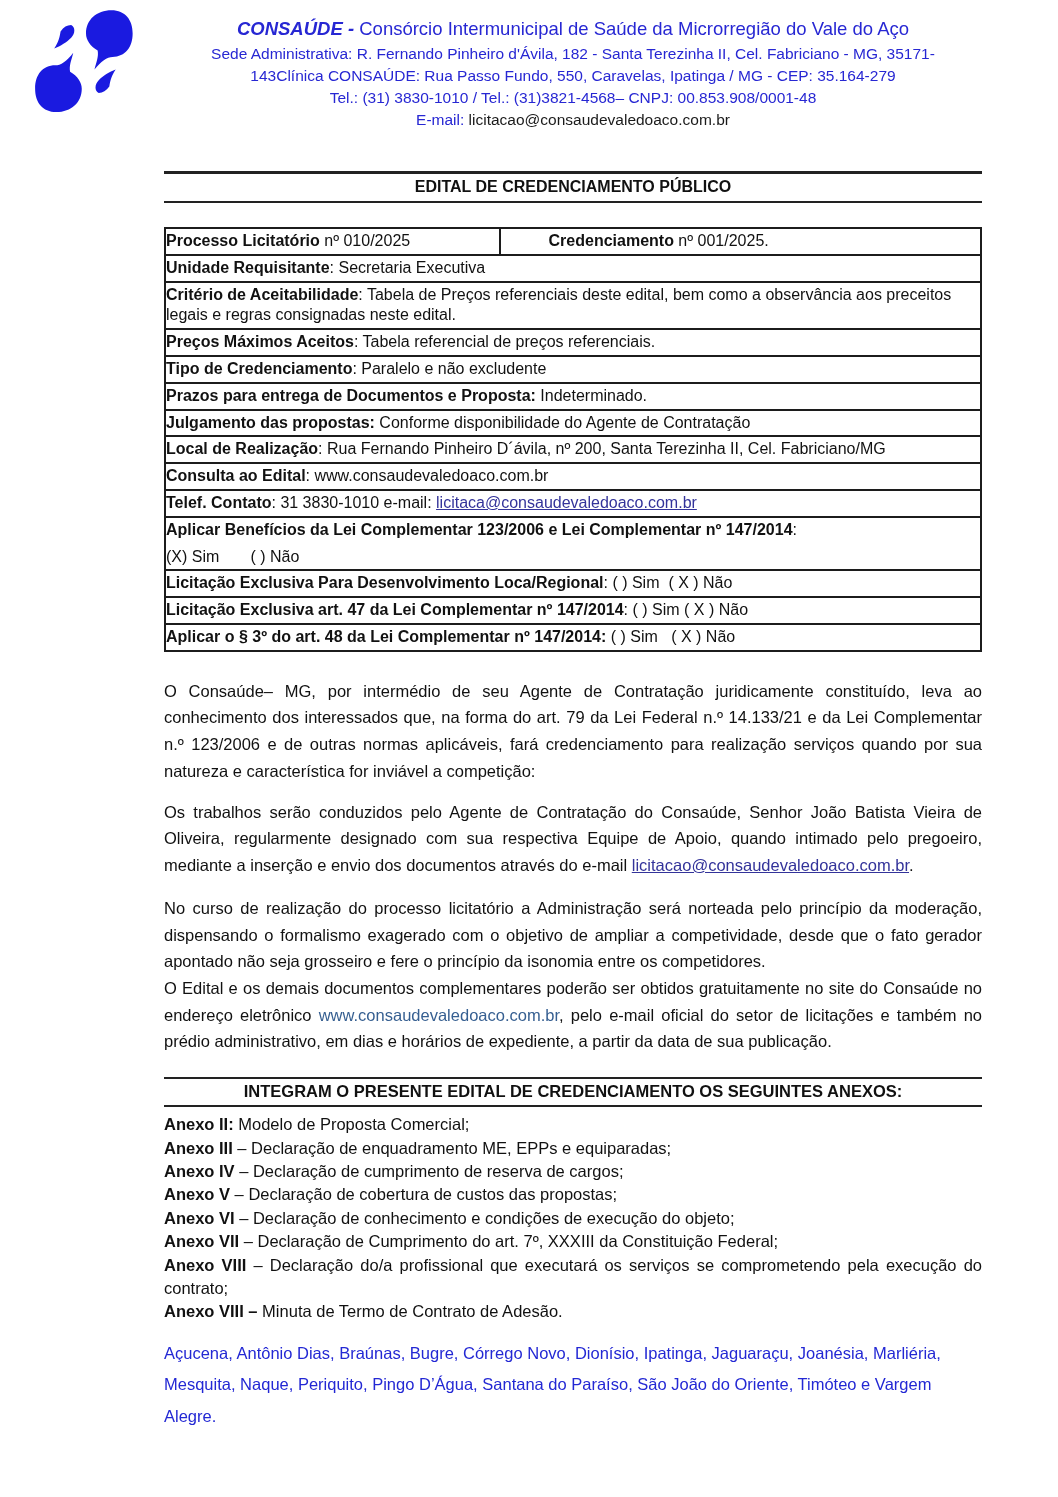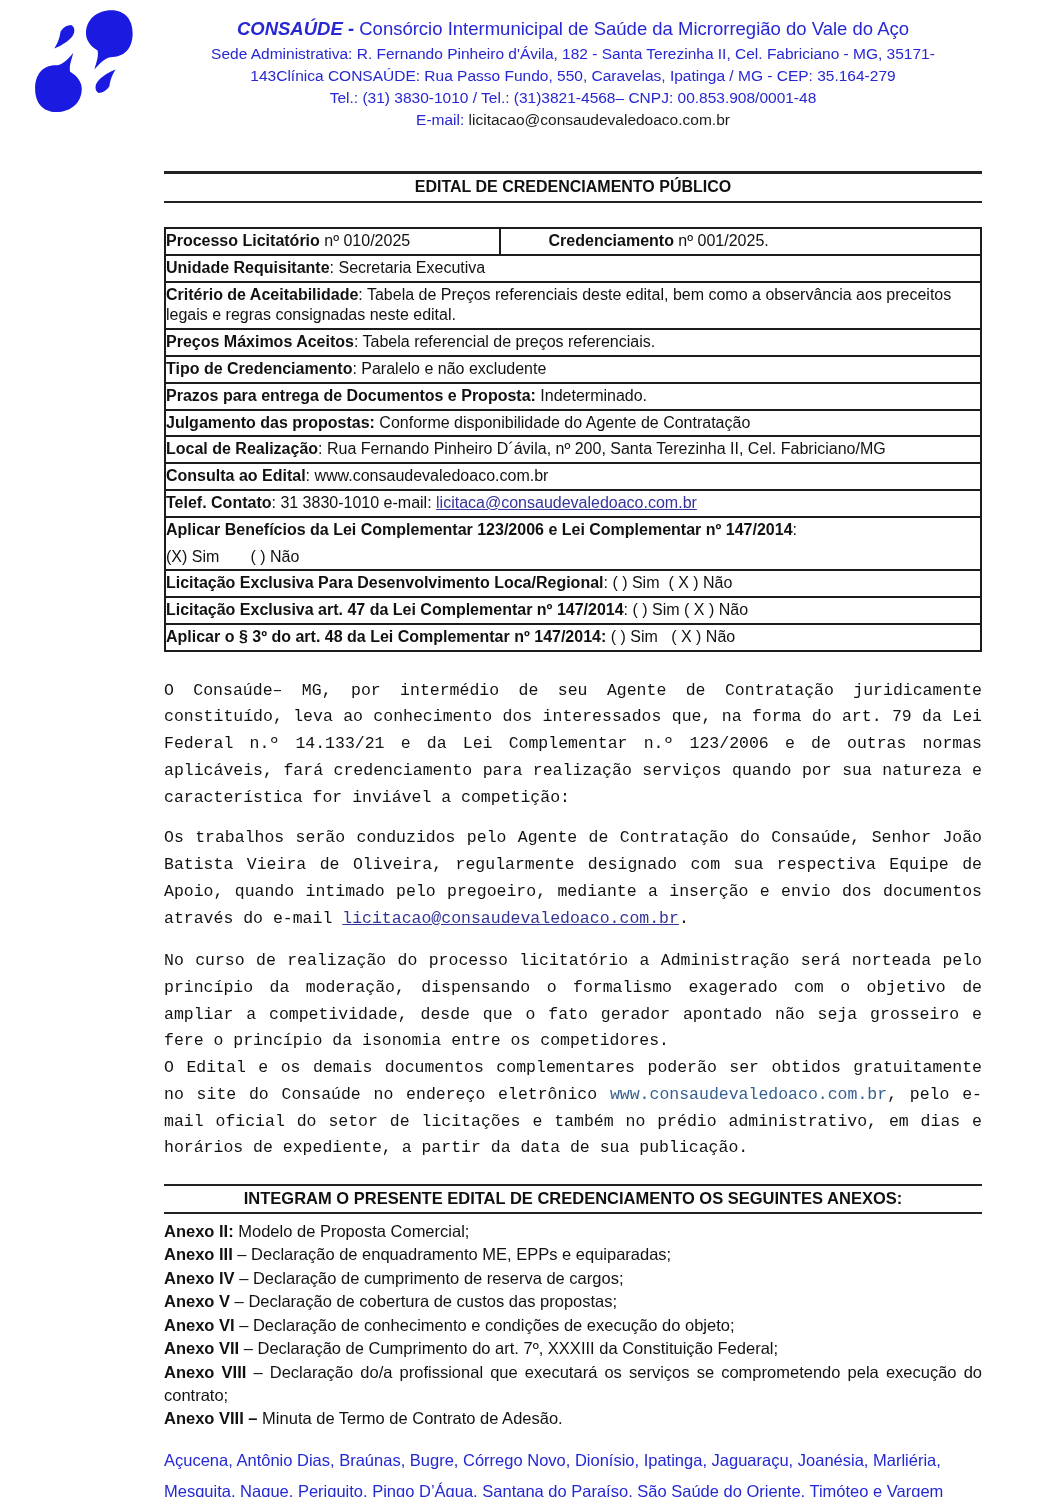--- a/index.html
+++ b/index.html
@@ -34,21 +34,21 @@
 
   .info-table{margin-top:24px;width:100%;border-collapse:collapse;font-size:16px;}
   .info-table td{border:2px solid var(--border-dark);padding:2px 0;line-height:1.3;vertical-align:top;}
   .c-left{width:41%;}
   .r1indent{padding-left:48px;display:inline-block;}
   .b{font-weight:bold;}
   .opt-line{margin-top:6px;}
   .link-u{color:var(--link-underline);text-decoration:underline;cursor:pointer;}
   .link-p{color:var(--link-plain);cursor:pointer;}
 
-  .para{font-size:16.5px;line-height:1.62;text-align:justify;margin:0;font-family:Liberation Mono, monospace;}
+  .para{font-size:16.5px;line-height:1.62;text-align:justify;margin:0;}
   .p1{margin-top:26px;}
   .p2{margin-top:14px;}
   .p3a{margin-top:16px;}
   .p3b{margin-top:0;}
 
   .annex-box{
     margin-top:22px;border-top:2.5px solid #222;border-bottom:2.5px solid #222;
     text-align:center;font-weight:bold;font-size:16.5px;padding:3px 0 4px;
   }
   .annex-list{margin-top:6px;font-size:16.5px;line-height:1.42;text-align:justify;}
@@ -169,15 +169,15 @@
     <div class="annex-item"><span class="b">Anexo II:</span><span> Modelo de Proposta Comercial;</span></div>
     <div class="annex-item"><span class="b">Anexo III</span><span> – Declaração de enquadramento ME, EPPs e equiparadas;</span></div>
     <div class="annex-item"><span class="b">Anexo IV</span><span> – Declaração de cumprimento de reserva de cargos;</span></div>
     <div class="annex-item"><span class="b">Anexo V</span><span> – Declaração de cobertura de custos das propostas;</span></div>
     <div class="annex-item"><span class="b">Anexo VI</span><span> – Declaração de conhecimento e condições de execução do objeto;</span></div>
     <div class="annex-item"><span class="b">Anexo VII</span><span> – Declaração de Cumprimento do art. 7º, XXXIII da Constituição Federal;</span></div>
     <div class="annex-item"><span class="b">Anexo VIII</span><span> – Declaração do/a profissional que executará os serviços se comprometendo pela execução do contrato;</span></div>
     <div class="annex-item"><span class="b">Anexo VIII –</span><span> Minuta de Termo de Contrato de Adesão.</span></div>
   </div>
 
-  <div class="cities">Açucena, Antônio Dias, Braúnas, Bugre, Córrego Novo, Dionísio, Ipatinga, Jaguaraçu, Joanésia, Marliéria, Mesquita, Naque, Periquito, Pingo D’Água, Santana do Paraíso, São Saúde do Oriente, Timóteo e Vargem Alegre.</div>
+  <div class="cities">Açucena, Antônio Dias, Braúnas, Bugre, Córrego Novo, Dionísio, Ipatinga, Jaguaraçu, Joanésia, Marliéria, Mesquita, Naque, Periquito, Pingo D’Água, Santana do Paraíso, São João do Oriente, Timóteo e Vargem Alegre.</div>
 
 </div>
 
 </body></html>

